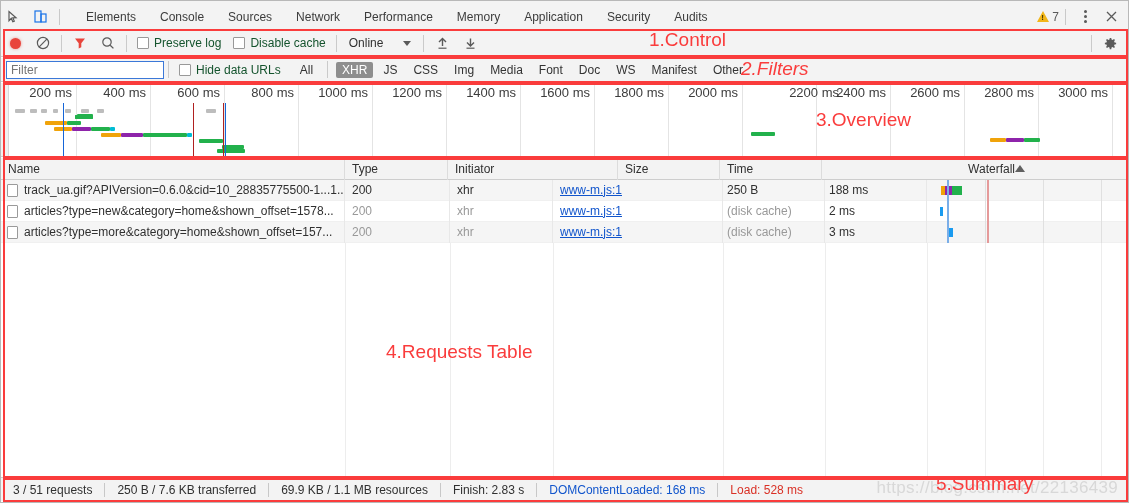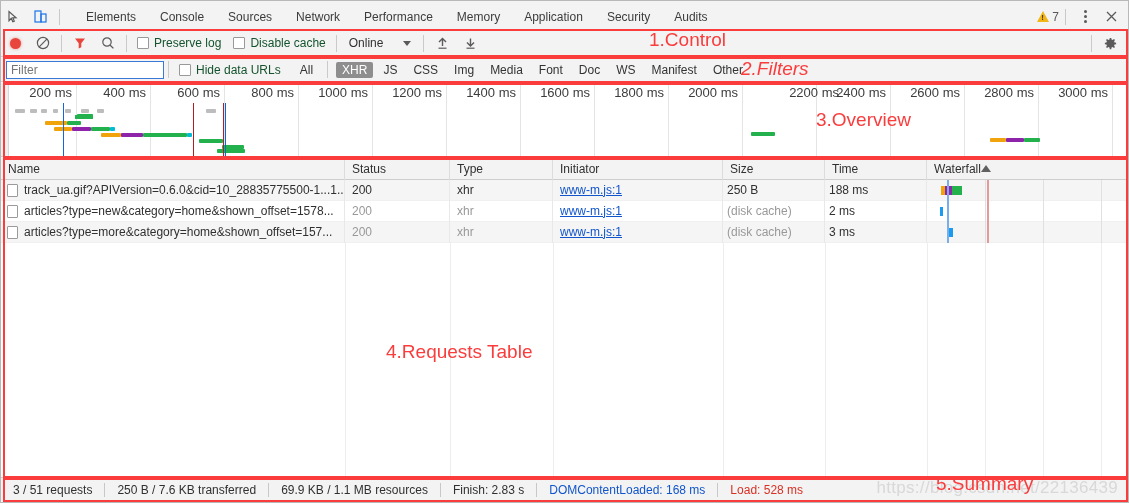--- a/index.html
+++ b/index.html
@@ -133,21 +133,21 @@
   .th-row {
     display: flex; height: 22px; align-items: center;
     background: #f3f3f3; border-bottom: 1px solid #cdcdcd;
     font-size: 12px; color: #303030;
   }
   .th {
     height: 22px; line-height: 22px; padding-left: 7px;
     border-right: 1px solid #dcdcdc; white-space: nowrap; overflow: hidden;
     position: relative;
   }
-  .th.sorted { display: flex; align-items: center; justify-content: flex-start; padding-right: 0; }
+  .th.sorted { display: flex; align-items: center; justify-content: flex-end; padding-right: 0; }
   .sort-arrow {
     width: 0; height: 0; border-left: 5px solid transparent;
     border-right: 5px solid transparent; border-bottom: 7px solid #606060;
   }
   .tr {
     display: flex; height: 21px; align-items: center;
     font-size: 12px; border-bottom: 1px solid #f0f0f0;
   }
   .tr.odd { background: #f5f5f5; }
   .tr.even { background: #ffffff; }
@@ -407,21 +407,20 @@
     <div class="ov-line" style="left:62px;background:#1565d8;top:20px;height:54px"></div>
     <div class="ov-line" style="left:192px;background:#b02020;top:20px;height:54px"></div>
     <div class="ov-line" style="left:222px;background:#b02020;top:20px;height:54px"></div>
     <div class="ov-line" style="left:224px;background:#1565d8;top:20px;height:54px"></div>
   </div>
 
   <div class="table-wrap">
 
     <div class="th-row">
       <div class="th" style="width:344px">Name</div>
-      <div class="th" style="width:105px">Status</div>
       <div class="th" style="width:103px">Type</div>
       <div class="th" style="width:170px">Initiator</div>
       <div class="th" style="width:102px">Size</div>
       <div class="th" style="width:102px">Time</div>
       <div class="th sorted" style="width:203px;border-right:none">
         <span>Waterfall</span>
         <span class="sort-arrow"></span>
       </div>
     </div>
 

